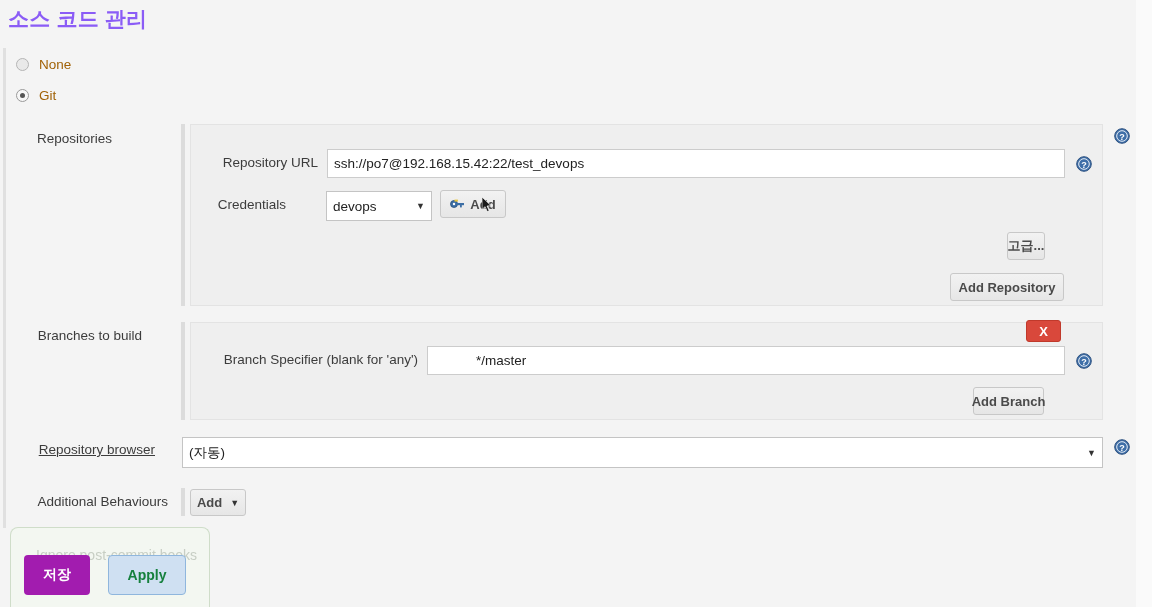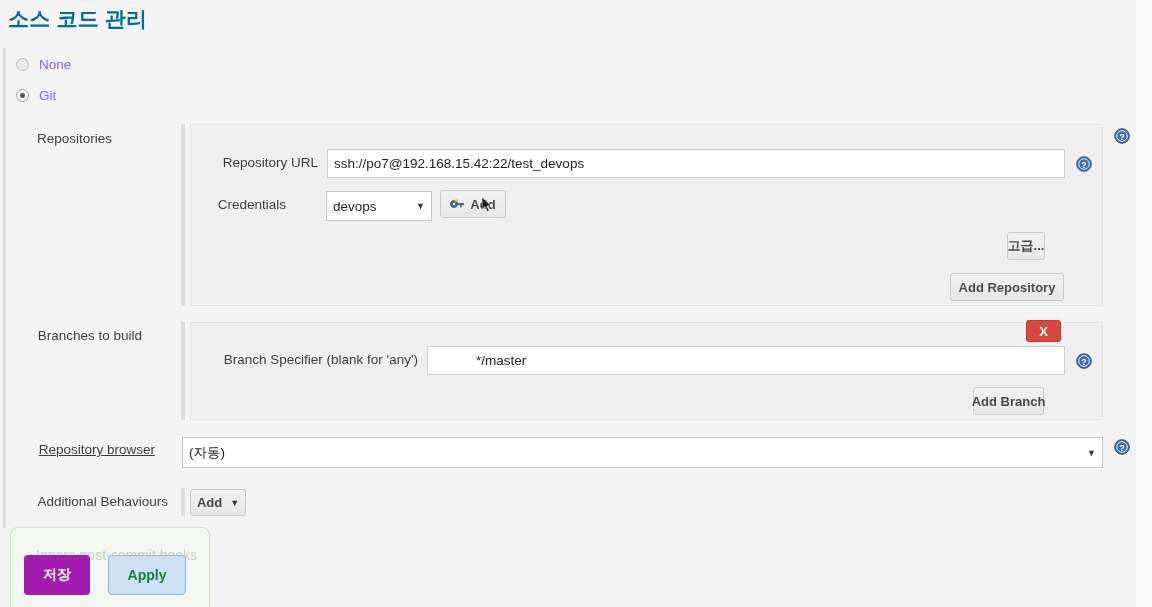--- a/index.html
+++ b/index.html
@@ -19,21 +19,21 @@
   .right-gutter {
     position: absolute; left: 1136px; top: 0;
     width: 16px; height: 607px;
     background: #fafafa;
   }
 
   
   .page-title {
     position: absolute; left: 8px; top: 5px;
     font-size: 21px; font-weight: bold;
-    color: #0369a1; letter-spacing: .2px;
+    color: #8b5cf6; letter-spacing: .2px;
     white-space: nowrap;
   }
 
   
   .left-rail {
     position: absolute; left: 3px; top: 48px;
     width: 3px; height: 480px;
     background: #e0e0e0;
   }
 
@@ -59,21 +59,21 @@
   }
   .radio-dot.checked::after {
     content: "";
     position: absolute; left: 3px; top: 3px;
     width: 5px; height: 5px; border-radius: 50%;
     background: #555;
   }
   .radio-label {
     margin-left: 10px;
     font-size: 13.5px;
-    color: #8b5cf6;
+    color: #a16207;
   }
 
   
   .row-label {
     position: absolute;
     font-size: 13.5px;
     color: #3c3c3c;
     text-align: right;
     white-space: nowrap;
   }

